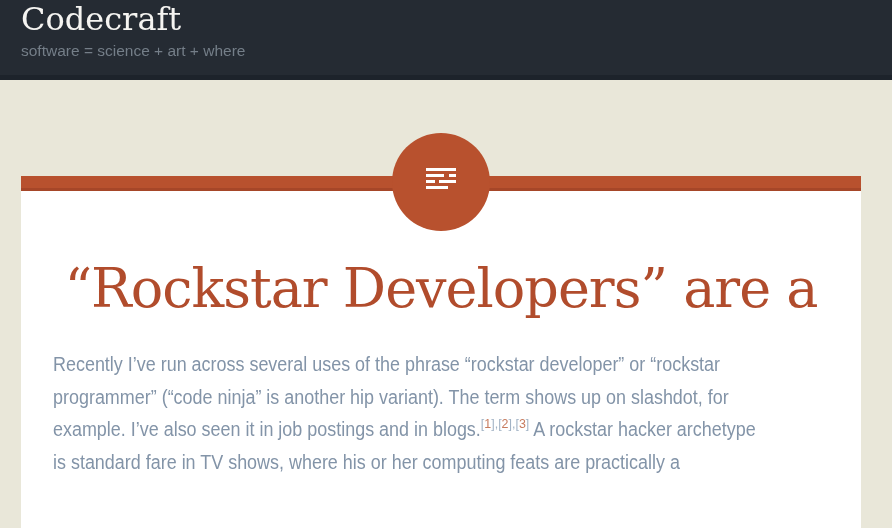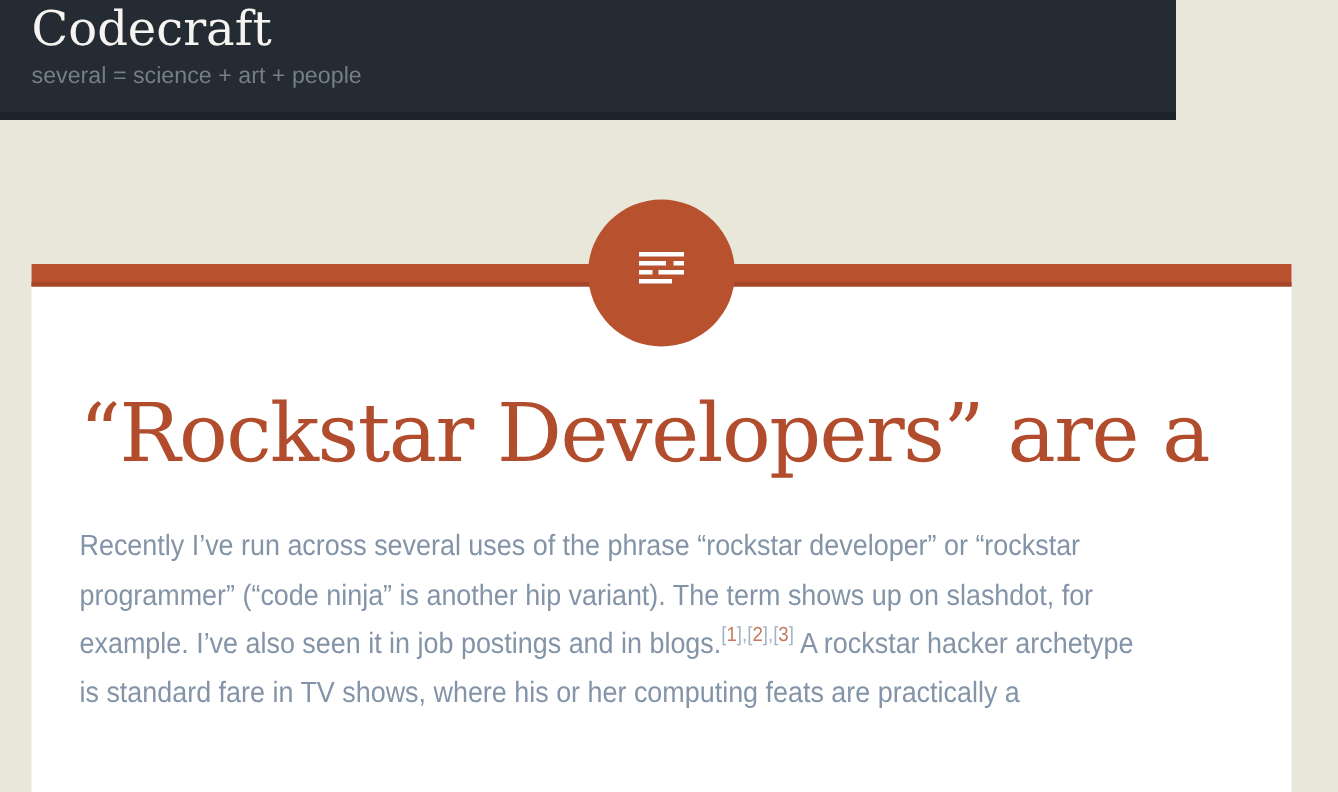--- a/index.html
+++ b/index.html
@@ -10,21 +10,21 @@
   }
   *{box-sizing:border-box;}
   html,body{margin:0;padding:0;}
   body{
     width:892px;height:528px;overflow:hidden;
     background:var(--page-bg);
     font-family:"Liberation Sans",sans-serif;
   }
   
   .site-header{
-    width:784px;height:80px;
+    width:892px;height:80px;
     background:var(--header-bg);
     border-bottom:5px solid var(--header-border);
     padding:2px 21px 0 21px;
   }
   .site-title{
     margin:0;
     font-family:"DejaVu Serif",serif;
     font-weight:400;
     font-size:32px;line-height:34px;
     color:var(--site-title);
@@ -78,20 +78,21 @@
   .r3 .s-a{width:9px;}  .r3 .s-b{width:17px;}
   .r4 .s-a{width:22px;}
   
   .post-inner{padding:0 32px;}
   .post-title{
     margin:66px 0 0 0;
     font-family:"DejaVu Serif",serif;
     font-weight:400;
     font-size:54px;line-height:64px;
     letter-spacing:-1px;
+    text-align:center;
     color:var(--heading-text);
   }
   .post-title .tl{display:block;white-space:nowrap;}
   .post-body{
     margin:27px 0 0 0;
     width:843px;
     transform:scaleX(0.92);
     transform-origin:left top;
     font-size:19.5px;line-height:32.5px;
     color:var(--body-text);
@@ -104,21 +105,21 @@
     letter-spacing:0;
   }
   sup.refs .br{color:var(--bracket);}
   sup.refs a.ref{color:var(--link);text-decoration:none;cursor:pointer;}
 </style>
 </head>
 <body>
 
 <header class="site-header">
   <h1 class="site-title">Codecraft</h1>
-  <p class="site-tagline">several = science + art + people</p>
+  <p class="site-tagline">software = science + art + where</p>
 </header>
 
 <div class="top-gap"></div>
 
 <main class="content-card">
   <div class="ribbon">
     <div class="badge">
       <div class="post-icon">
         <div class="r r1">
             <i class="seg"></i>

